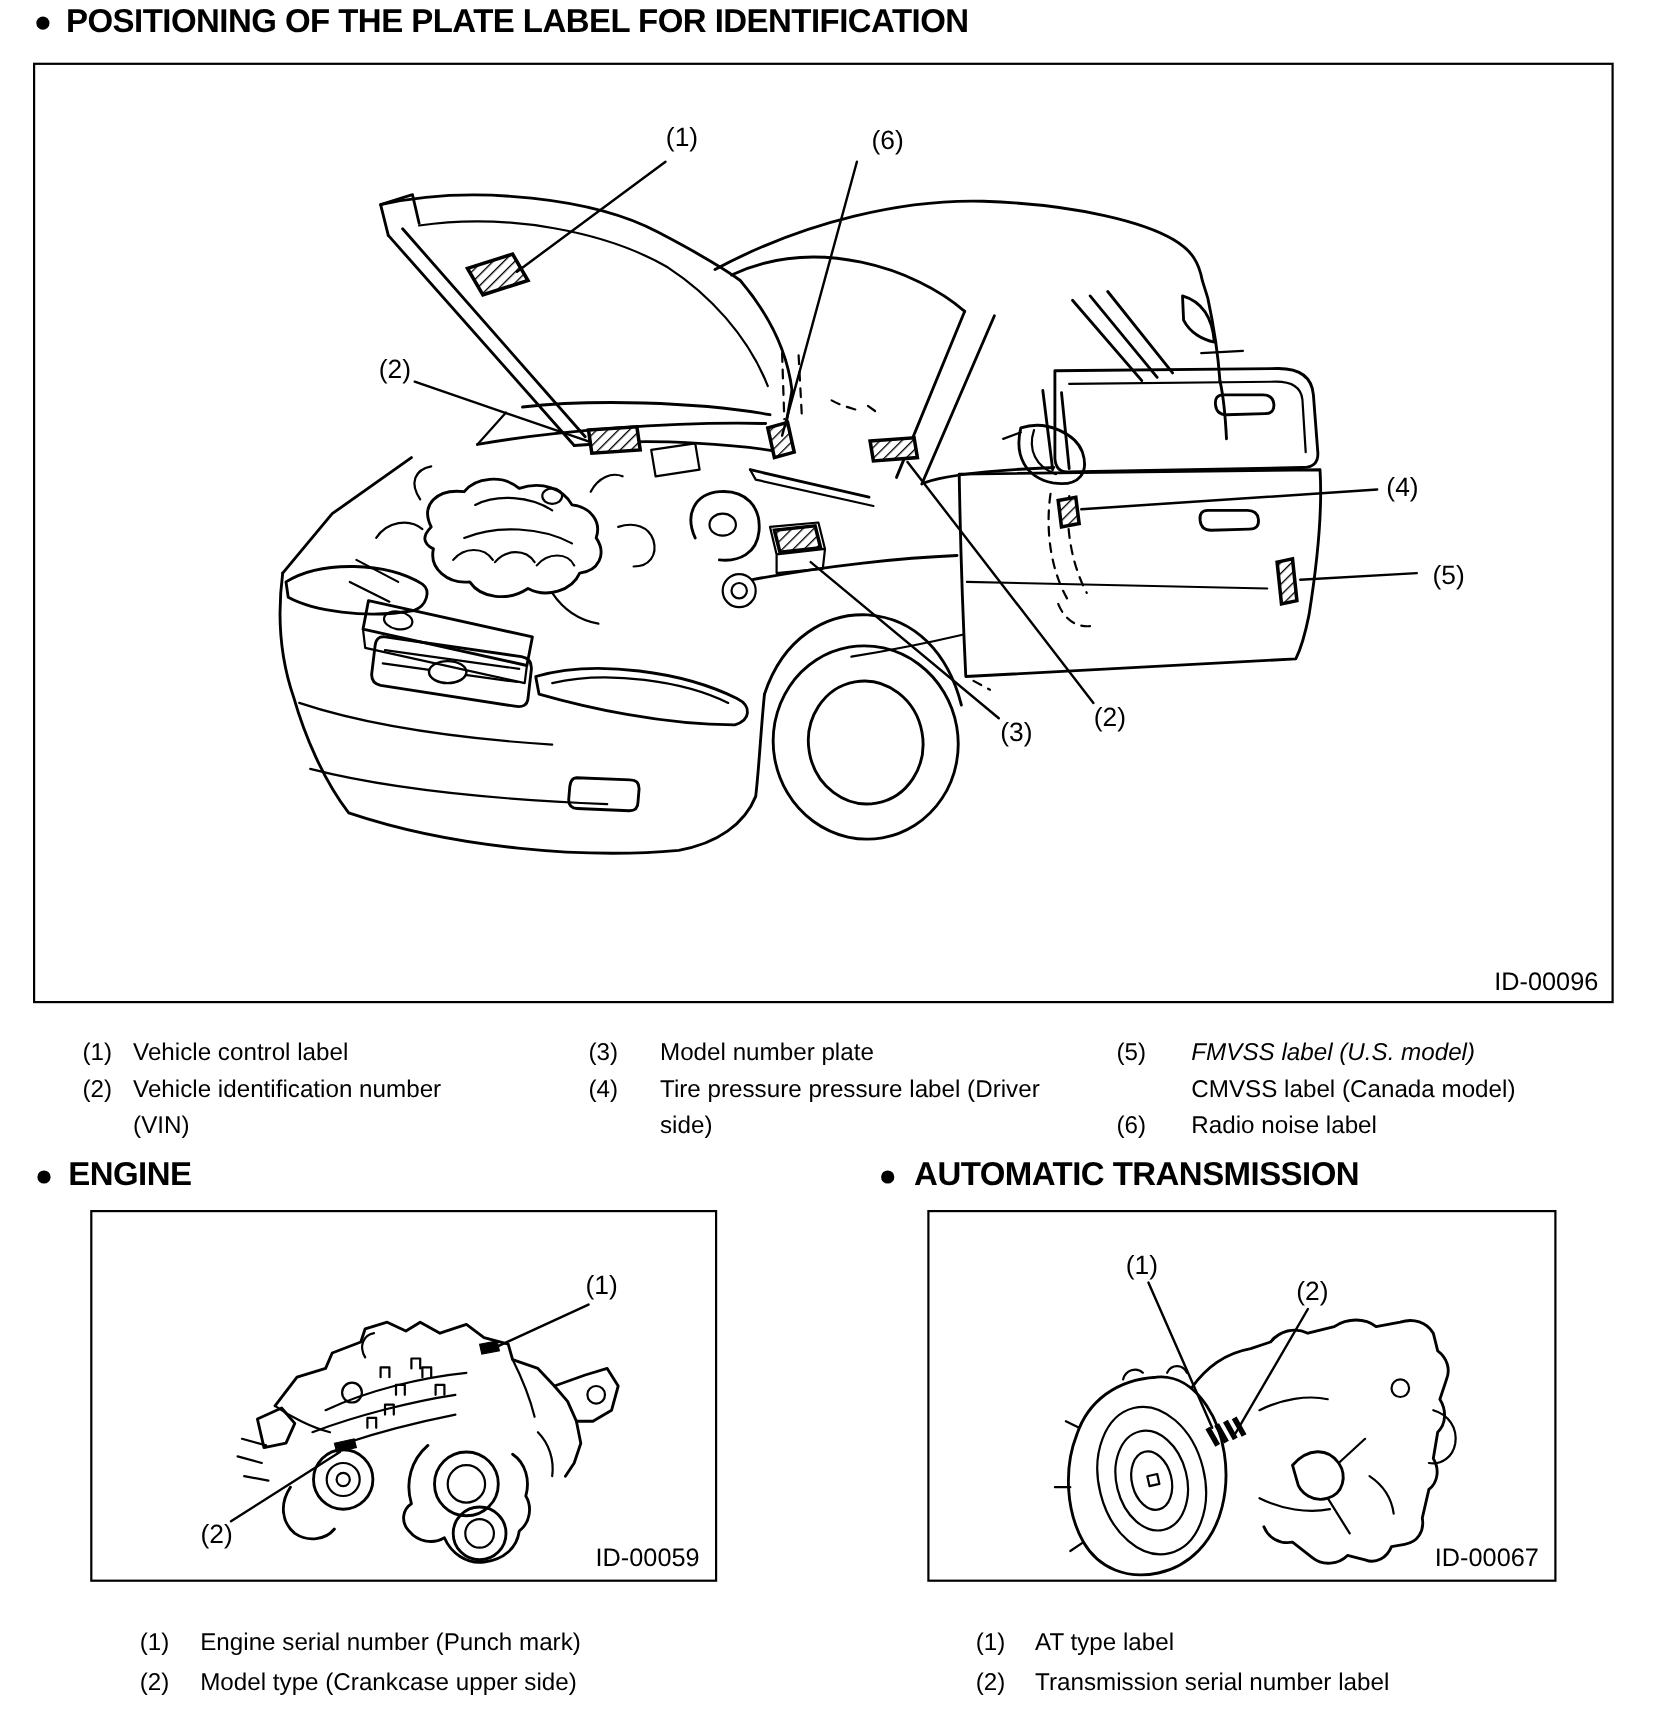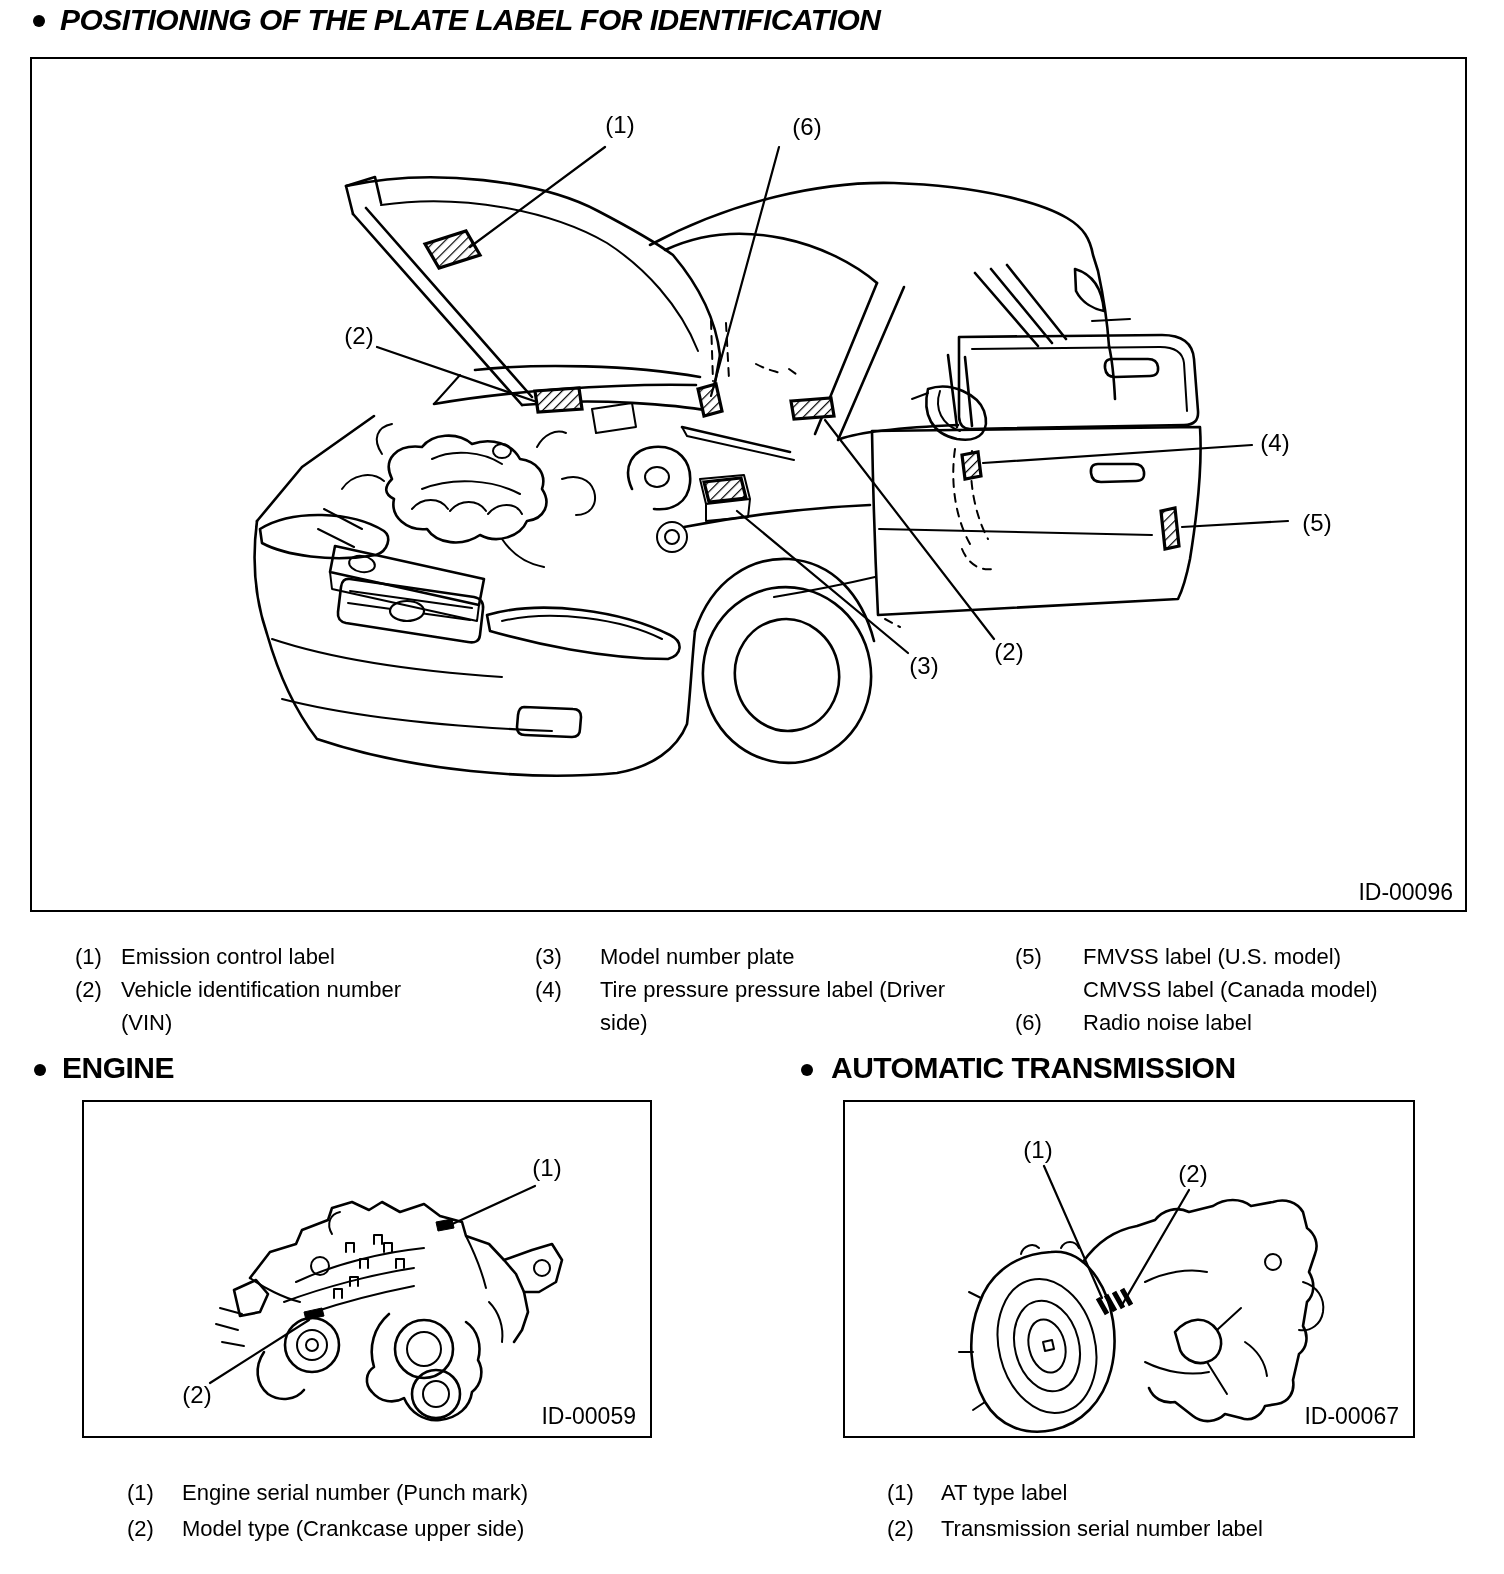--- a/index.html
+++ b/index.html
@@ -20,21 +20,21 @@
   .dash{fill:none;stroke:#000;stroke-width:2;stroke-dasharray:8 7;stroke-linecap:round;}
   .marker{stroke:#000;stroke-width:3.2;}
   .solidmark{fill:#000;stroke:#000;stroke-width:1;}
 </style>
 </head>
 <body>
 
 <div id="page">
 
   <div class="bullet" style="left:33px;top:15px;"></div>
-  <div class="h1" style="left:60px;top:3px;font-style:italic;">POSITIONING OF THE PLATE LABEL FOR IDENTIFICATION</div>
+  <div class="h1" style="left:60px;top:3px;">POSITIONING OF THE PLATE LABEL FOR IDENTIFICATION</div>
 
   <div class="figbox" style="left:30px;top:57px;width:1437px;height:855px;">
     <svg width="1433" height="851" viewBox="0 0 1433 851">
       <defs>
         <pattern id="hatchA" width="7" height="7" patternUnits="userSpaceOnUse" patternTransform="rotate(45)">
           <rect width="7" height="7" fill="#fff"></rect>
           <line x1="0" y1="0" x2="0" y2="7" stroke="#000" stroke-width="2.4"></line>
         </pattern>
       </defs>
 
@@ -165,33 +165,33 @@
         <path class="thin" d="M505,388 C 512,375 524,370 534,374"></path>
         <path class="thin" d="M470,480 C 480,495 495,505 512,508"></path>
       </g>
 
       <text class="figid" x="1421" y="841" text-anchor="end">ID-00096</text>
     </svg>
   </div>
 
   <div>
     <div class="legend-num" style="left:75px;top:944px;">(1)</div>
-    <div class="legend-txt" style="left:121px;top:944px;">Emission control label</div>
+    <div class="legend-txt" style="left:121px;top:944px;">Vehicle control label</div>
     <div class="legend-num" style="left:75px;top:977px;">(2)</div>
     <div class="legend-txt" style="left:121px;top:977px;">Vehicle identification number</div>
     <div class="legend-txt" style="left:121px;top:1010px;">(VIN)</div>
 
     <div class="legend-num" style="left:535px;top:944px;">(3)</div>
     <div class="legend-txt" style="left:600px;top:944px;">Model number plate</div>
     <div class="legend-num" style="left:535px;top:977px;">(4)</div>
     <div class="legend-txt" style="left:600px;top:977px;">Tire pressure pressure label (Driver</div>
     <div class="legend-txt" style="left:600px;top:1010px;">side)</div>
 
     <div class="legend-num" style="left:1015px;top:944px;">(5)</div>
-    <div class="legend-txt" style="left:1083px;top:944px;">FMVSS label (U.S. model)</div>
+    <div class="legend-txt" style="left:1083px;top:944px;font-style:italic;">FMVSS label (U.S. model)</div>
     <div class="legend-txt" style="left:1083px;top:977px;">CMVSS label (Canada model)</div>
     <div class="legend-num" style="left:1015px;top:1010px;">(6)</div>
     <div class="legend-txt" style="left:1083px;top:1010px;">Radio noise label</div>
   </div>
 
   <div class="bullet" style="left:34px;top:1064px;"></div>
   <div class="h1" style="left:62px;top:1051px;">ENGINE</div>
   <div class="bullet" style="left:801px;top:1064px;"></div>
   <div class="h1" style="left:831px;top:1051px;text-align:right;">AUTOMATIC TRANSMISSION</div>
 

